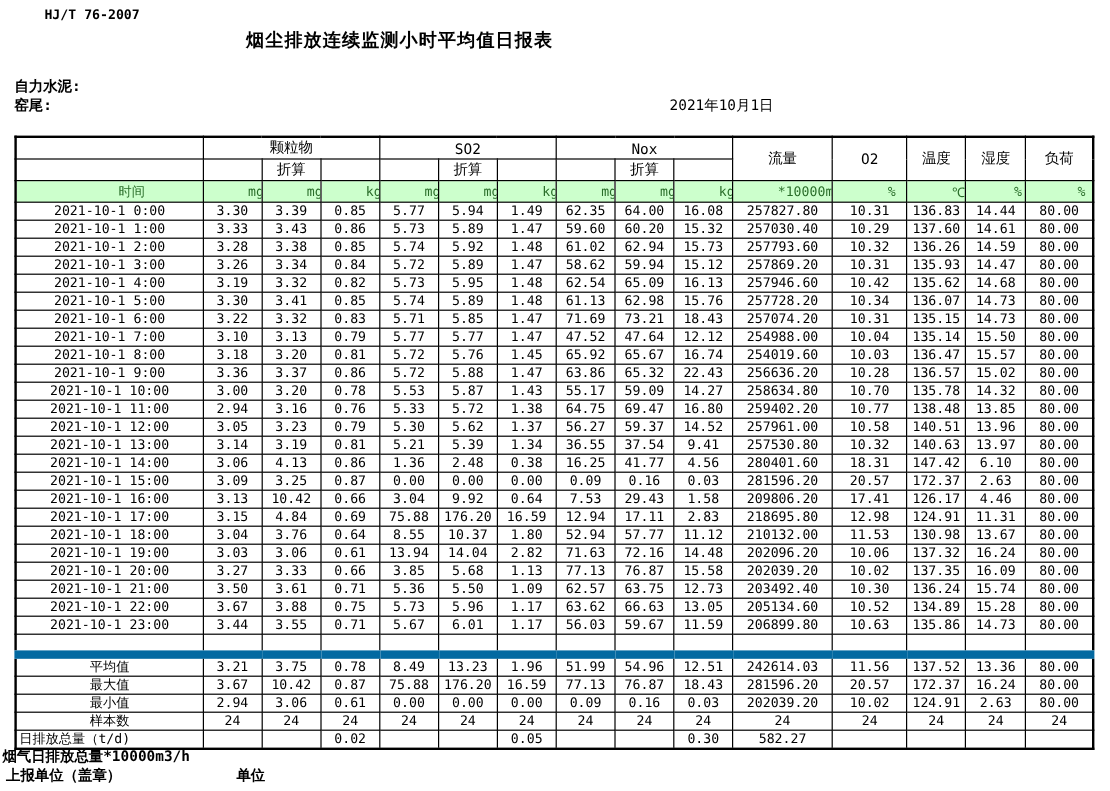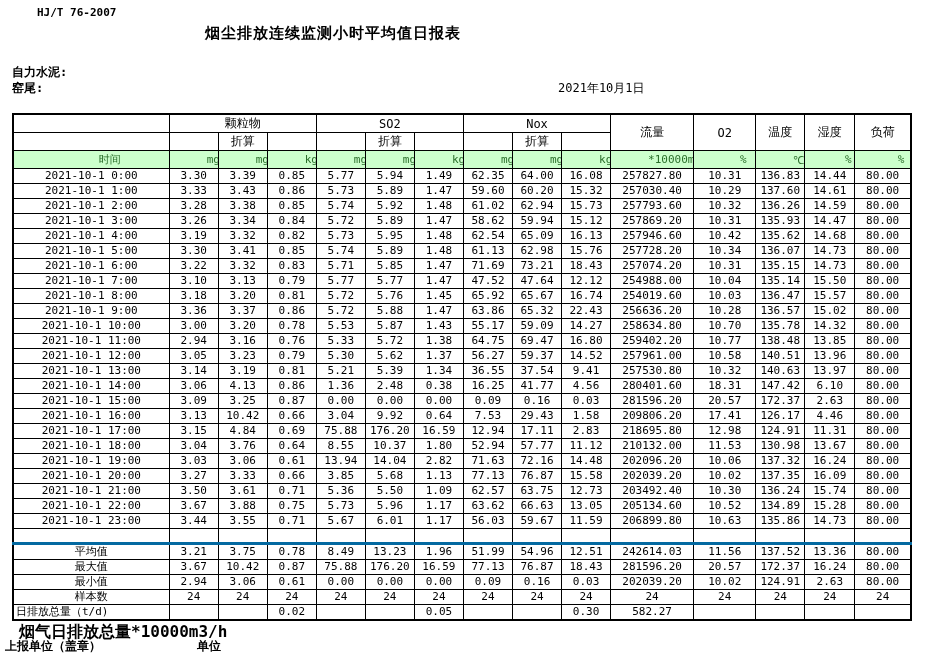--- a/index.html
+++ b/index.html
@@ -7,21 +7,21 @@
     width:925px;height:659px;background:#ffffff;color:#000;
     font-family:"DejaVu Sans Mono","Liberation Mono",monospace;
     position:relative;overflow:hidden;
   }
   .abs{position:absolute;white-space:nowrap;}
   #std-code{left:12px;top:6px;font-size:11px;font-weight:bold;margin-left:25px;}
   #page-title{left:205px;top:24px;font-size:15px;font-weight:bold;letter-spacing:1px;}
   #company{left:12px;top:64px;font-size:12px;font-weight:bold;}
   #station{left:12px;top:80px;font-size:12px;font-weight:bold;}
   #report-date{left:558px;top:80px;font-size:12px;}
-  #ft-flow{left:19px;top:622px;font-size:16px;font-weight:bold;}
+  #ft-flow{left:2px;top:622px;font-size:12px;font-weight:bold;}
   #ft-report-unit{left:5px;top:638px;font-size:12px;font-weight:bold;}
   #ft-unit{left:197px;top:638px;font-size:12px;font-weight:bold;}
 
   table#report{
     position:absolute;left:12px;top:113px;width:900px;
     border-collapse:collapse;table-layout:fixed;
     border:2px solid #000;
   }
   #report th,#report td{
     border:1px solid #000;padding:0;margin:0;
@@ -29,21 +29,21 @@
     white-space:nowrap;overflow:hidden;
     font-weight:normal;
   }
   #report thead tr.gh1 th{height:16px;font-size:12px;}
   #report thead tr.gh2 th{height:15px;font-size:12px;}
   #report thead tr.unit-row th{
     height:17px;font-size:11px;
     background:#ccffcc;color:#2a6e2a;padding-left:37px;
   }
   #report tbody td{height:13px;line-height:14px;font-size:11px;}
-  #report tbody tr.avg-row td{border-top:3px solid #0369a1;}
+  #report tbody tr.avg-row td{border-top:7px solid #0369a1;}
   #report tbody tr.total-row td.left{text-align:left;padding-left:2px;}
 </style>
 </head>
 <body>
 
 <div class="abs" id="std-code">HJ/T  76-2007</div>
 <div class="abs" id="page-title">烟尘排放连续监测小时平均值日报表</div>
 <div class="abs" id="company">自力水泥:</div>
 <div class="abs" id="station">窑尾:</div>
 <div class="abs" id="report-date">2021年10月1日</div>

